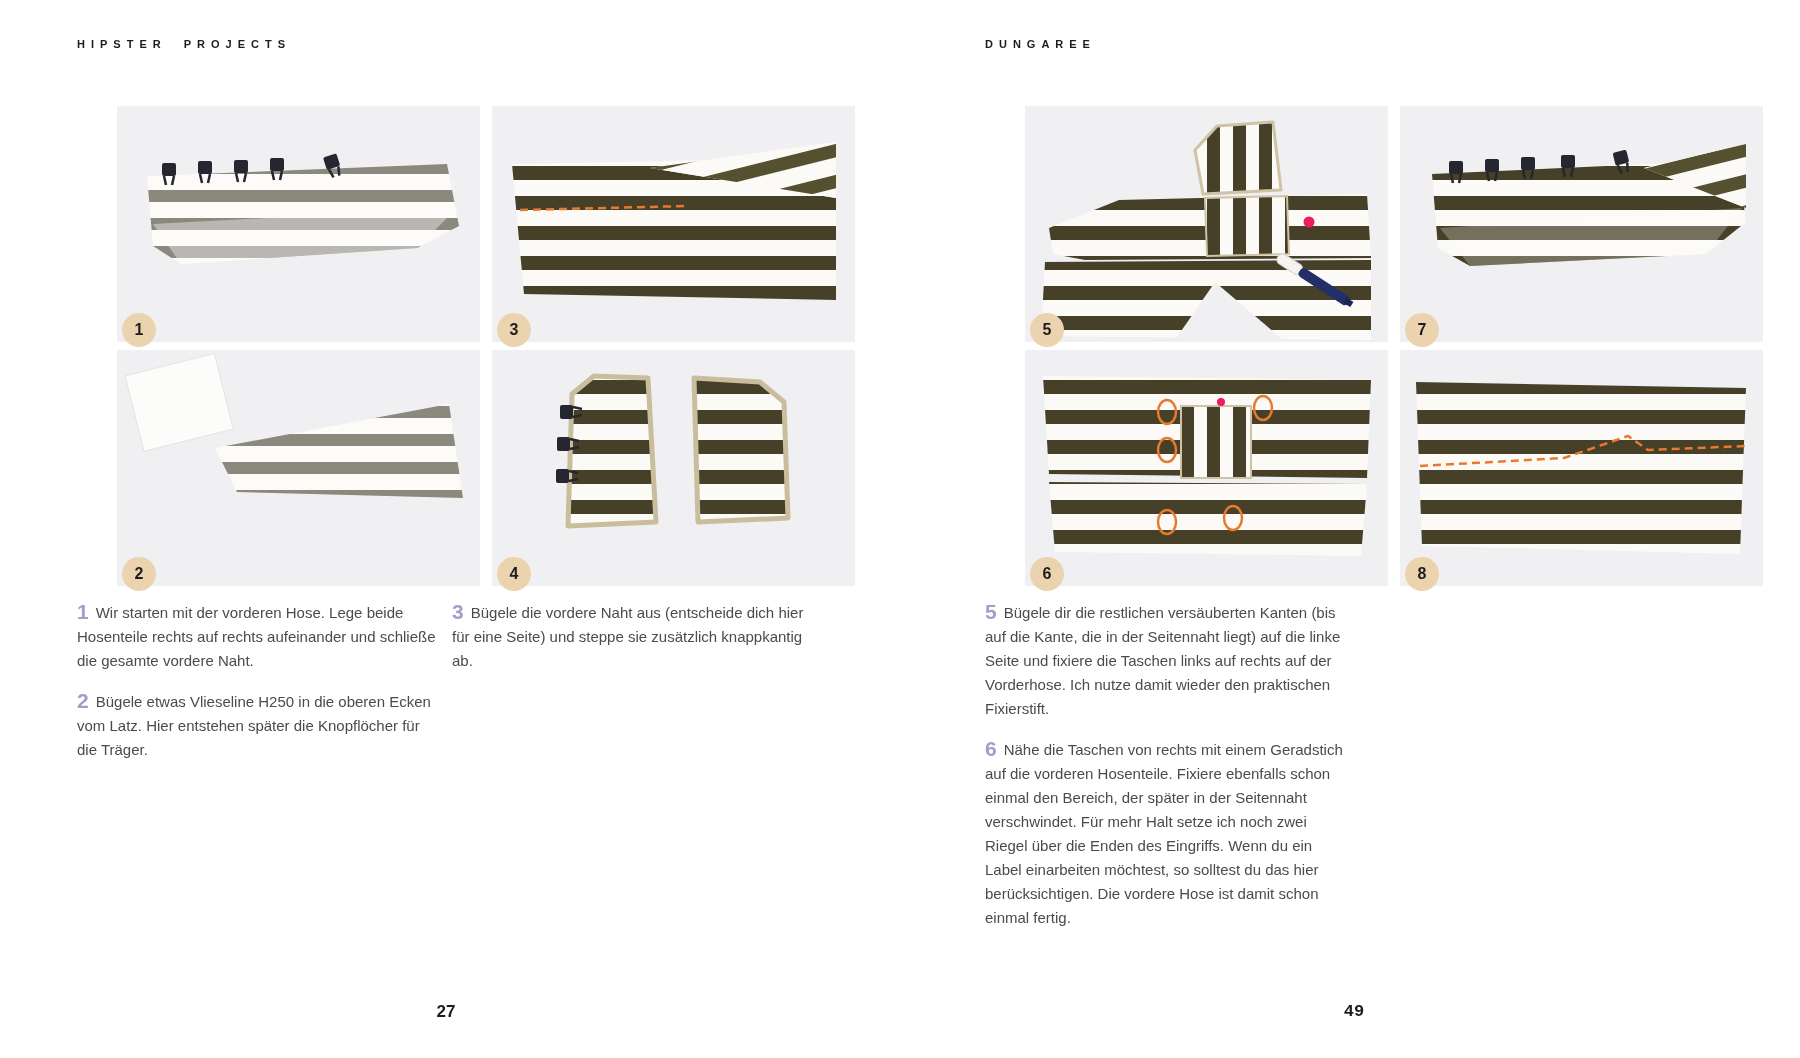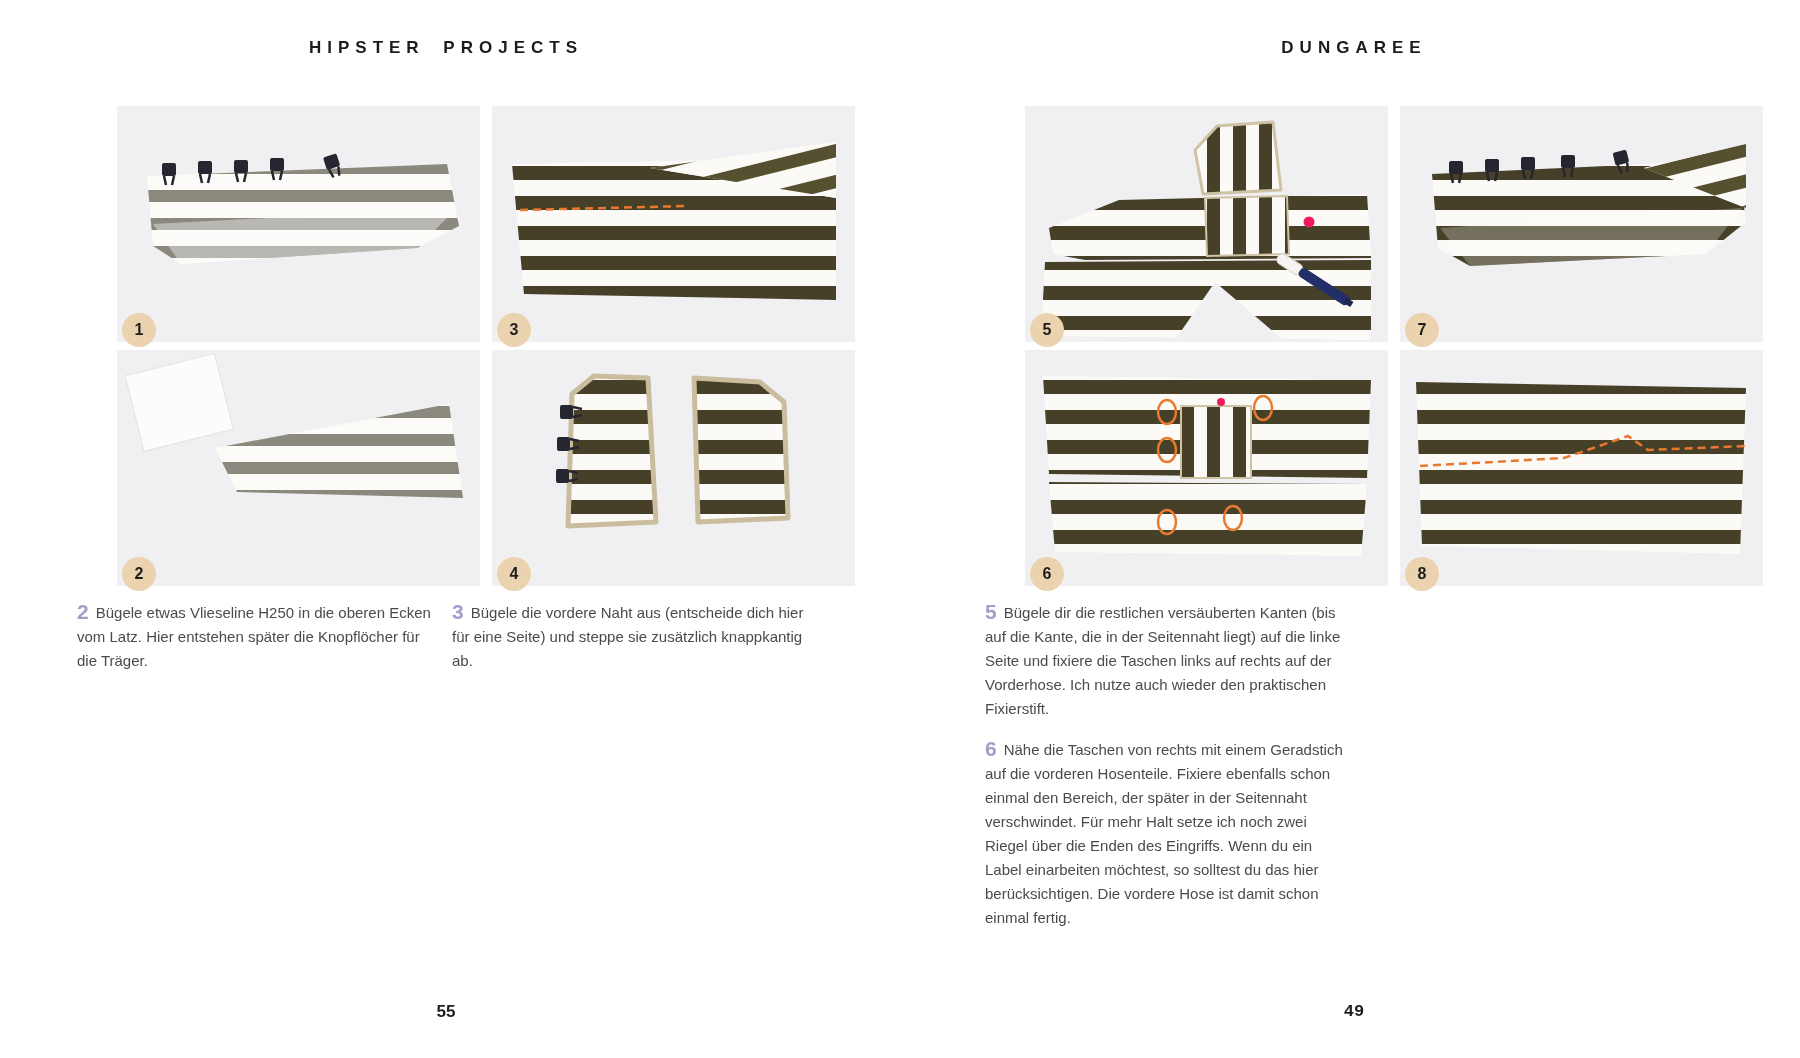--- a/index.html
+++ b/index.html
@@ -3,22 +3,22 @@
 <meta charset="utf-8">
 <style>
   html,body{margin:0;padding:0;}
   body{
     width:1800px;height:1058px;position:relative;overflow:hidden;
     background:#ffffff;color:#4b4b4b;
     font-family:"Liberation Sans","DejaVu Sans",sans-serif;
   }
   .page-header{
     position:absolute;top:38px;height:16px;
-    font-size:17px;font-weight:bold;letter-spacing:6px;word-spacing:8px;
-    color:#1c1c1a;text-align:center;
+    font-size:11px;font-weight:bold;letter-spacing:6px;word-spacing:8px;
+    color:#1c1c1a;text-align:left;
   }
   #header-left{left:77px;width:738px;}
   #header-right{left:985px;width:738px;}
   .photo{
     position:absolute;width:363px;height:236px;background:#f0eff2;
   }
   .photo svg{display:block;width:100%;height:100%;}
   .badge{
     position:absolute;left:5px;bottom:-5px;width:34px;height:34px;border-radius:50%;
     background:#ebd3b0;color:#1d1d1b;font-weight:bold;font-size:16px;
@@ -123,30 +123,33 @@
       <use href="#clipg" transform="translate(76,94) rotate(-90)"></use>
       <use href="#clipg" transform="translate(75,126) rotate(-90)"></use>
     </svg>
     <div class="badge">
         <span>4</span>
       </div>
   </figure>
 
   <div class="text-col" id="col-l1">
     <p class="step">
+      <span class="num">1</span><span>Wir starten mit der vorderen Hose. Lege beide Hosenteile rechts auf rechts aufeinander und schließe die gesamte vordere Naht.</span>
+    </p>
+    <p class="step">
       <span class="num">2</span><span>Bügele etwas Vlieseline H250 in die oberen Ecken vom Latz. Hier entstehen später die Knopflöcher für die Träger.</span>
     </p>
   </div>
   <div class="text-col" id="col-l2">
     <p class="step">
       <span class="num">3</span><span>Bügele die vordere Naht aus (entscheide dich hier für eine Seite) und steppe sie zusätzlich knappkantig ab.</span>
     </p>
   </div>
 
-  <div class="page-num" id="pagenum-left">55</div>
+  <div class="page-num" id="pagenum-left">27</div>
 
   <div class="page-header" id="header-right">DUNGAREE</div>
 
   <figure class="photo" style="left:985px;top:90px;">
     <svg viewBox="0 0 363 236">
       <rect width="363" height="236" fill="#f0eff2"></rect>
       <polygon points="170,44 192,20 248,16 256,84 178,88" fill="url(#st-olive-v)" stroke="#cfc3a6" stroke-width="3" stroke-linejoin="round"></polygon>
       <polygon points="24,122 94,94 342,88 346,152 60,154 28,148" fill="url(#st-olive)"></polygon>
       <polygon points="180,92 262,90 264,148 182,150" fill="url(#st-olive-v)" stroke="#cfc3a6" stroke-width="2"></polygon>
       <polygon points="20,156 346,154 346,234 16,230" fill="url(#st-olive)"></polygon>
@@ -207,21 +210,21 @@
       <polygon points="16,32 346,38 340,204 22,196" fill="url(#st-olive)"></polygon>
       <path d="M20,116 L164,108 L228,86 L248,100 L346,96" stroke="#e87a30" stroke-width="2.5" stroke-dasharray="8 5" fill="none"></path>
     </svg>
     <div class="badge">
         <span>8</span>
       </div>
   </figure>
 
   <div class="text-col" id="col-r1">
     <p class="step">
-      <span class="num">5</span><span>Bügele dir die restlichen versäuberten Kanten (bis auf die Kante, die in der Seitennaht liegt) auf die linke Seite und fixiere die Taschen links auf rechts auf der Vorderhose. Ich nutze auch wieder den praktischen Fixierstift.</span>
+      <span class="num">5</span><span>Bügele dir die restlichen versäuberten Kanten (bis auf die Kante, die in der Seitennaht liegt) auf die linke Seite und fixiere die Taschen links auf rechts auf der Vorderhose. Ich nutze damit wieder den praktischen Fixierstift.</span>
     </p>
     <p class="step">
       <span class="num">6</span><span>Nähe die Taschen von rechts mit einem Geradstich auf die vorderen Hosenteile. Fixiere ebenfalls schon einmal den Bereich, der später in der Seitennaht verschwindet. Für mehr Halt setze ich noch zwei Riegel über die Enden des Eingriffs. Wenn du ein Label einarbeiten möchtest, so solltest du das hier berücksichtigen. Die vordere Hose ist damit schon einmal fertig.</span>
     </p>
   </div>
   <div class="text-col" id="col-r2">
   </div>
 
   <div class="page-num" id="pagenum-right">49</div>
 

